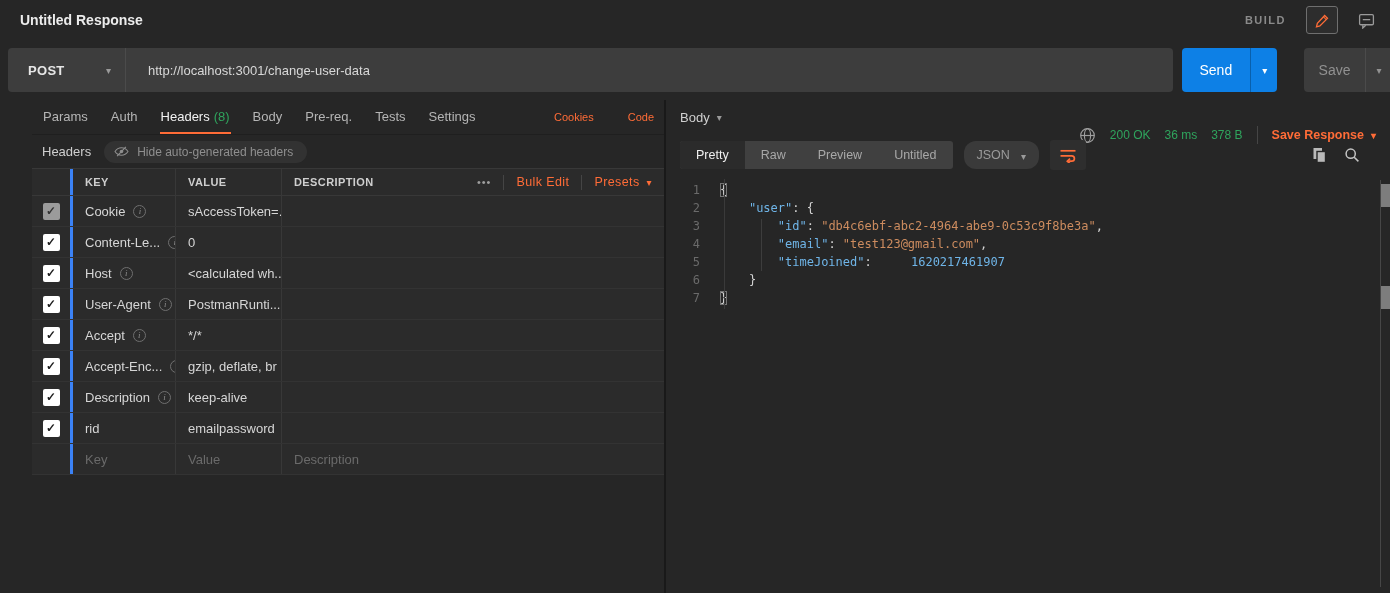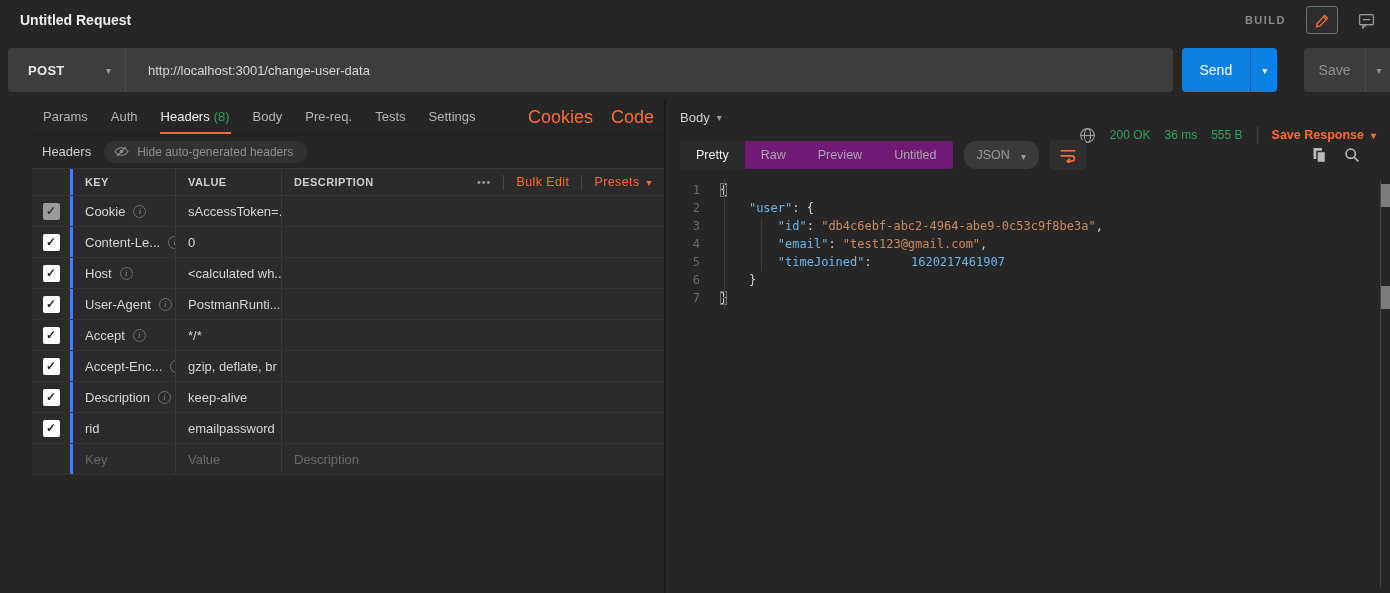--- a/index.html
+++ b/index.html
@@ -41,21 +41,21 @@
   .left-pane { width:664px; flex:none; display:flex; flex-direction:column;padding-left:32px; }
   .divider { width:2px; background:#191919; flex:none; }
   .right-pane { flex:1; position:relative; display:flex; flex-direction:column; }
   
   .tabs-row { height:35px; display:flex; align-items:stretch; padding:0 10px; border-bottom:1px solid #1f1f1f; }
   .tab { display:flex; align-items:center; gap:4px; padding:0 1px; margin-right:21px;
          color:#b5b5b5; cursor:pointer; border-bottom:2px solid transparent; }
   .tab.active { color:#f2f2f2; border-bottom-color:var(--accent); }
   .tab .badge { color:var(--green); }
   .tab-links { margin-left:auto; display:flex; align-items:center; gap:18px; }
-  .link { color:var(--accent); font-size:18px; cursor:pointer; }
+  .link { color:var(--accent); font-size:11px; cursor:pointer;margin-left:16px; }
   
   .subrow { height:33px; display:flex; align-items:center; gap:13px; padding:0 10px; }
   .sec-title { color:#cfcfcf; }
   .pill { display:flex; align-items:center; gap:8px; background:#323232; border-radius:20px;
           padding:4px 14px 4px 10px; color:#8f8f8f; font-size:12px; cursor:pointer; }
   
   .table { width:100%; }
   .trow, .thead { display:flex; height:31px; background:#2b2b2b; border-bottom:1px solid #333; }
   .thead { height:28px; border-top:1px solid #383838; border-bottom:1px solid #383838; }
   .cell { display:flex; align-items:center; padding-left:12px; overflow:hidden; white-space:nowrap; }
@@ -82,21 +82,21 @@
   .meta-row { height:35px; display:flex; align-items:center; padding:0 14px; }
   .body-sel { display:flex; align-items:center; gap:7px; color:#d0d0d0; cursor:pointer; }
   .meta-right { margin-left:auto; display:flex; align-items:center; gap:14px;margin-top:35px; }
   .green { color:var(--green); font-size:12px; }
   .vdiv2 { width:1px; height:18px; background:#454545; }
   .save-resp { display:flex; align-items:center; gap:7px; color:var(--accent); font-weight:700;
                font-size:12.5px; cursor:pointer; }
   .save-resp .caret { color:var(--accent); }
   
   .toolbar { height:40px; display:flex; align-items:center; gap:11px; padding:0 14px; }
-  .view-group { display:flex; background:#701a75; border-radius:3px; overflow:hidden; }
+  .view-group { display:flex; background:#404040; border-radius:3px; overflow:hidden; }
   .vtab { padding:7px 16px; font-size:12.5px; color:#a8a8a8; cursor:pointer; }
   .vtab.active { background:#2b2b2b; color:#f0f0f0; }
   .json-btn { display:flex; align-items:flex-end; gap:11px; background:#3a3a3a; border-radius:12px;
               padding:7px 13px; font-size:12.5px; color:#9a9a9a; cursor:pointer; }
   .wrap-btn { width:36px; height:30px; background:#2e2e2e; border-radius:3px;
               display:flex; align-items:center; justify-content:center; cursor:pointer; }
   .tb-icons { margin-left:auto; display:flex; align-items:center; gap:17px; padding-right:16px; }
   .tb-icons svg { cursor:pointer; }
   
   .code-area { position:relative; flex:1; padding-top:6px;
@@ -114,21 +114,21 @@
   
   .vscroll { position:absolute; right:0; top:80px; bottom:6px; width:10px; border-left:1px solid #464646; }
   .thumb { position:absolute; right:0; width:9px; height:23px; background:#7d7d7d; }
 </style>
 </head>
 <body>
 
 <div class="app" style="--accent: #ff6c37; --green: #2fa45d; --key-blue: #6fb5e8; --str-orange: #cd8c5f;">
 
   <div class="titlebar">
-    <div class="title">Untitled Request</div>
+    <div class="title">Untitled Response</div>
     <div class="tb-right">
       <span class="build">BUILD</span>
       <button class="icon-btn pencil-btn">
         <svg width="15" height="15" viewBox="0 0 16 16">
           <path d="M10.3 2.7l3 3L5.2 13.8l-3.6 1 .9-3.7z" fill="none" stroke="#ff6c37" stroke-width="1.4"></path>
           <path d="M9 4l3 3" stroke="#ff6c37" stroke-width="1.1"></path>
         </svg>
       </button>
       <button class="icon-btn">
         <svg width="17" height="17" viewBox="0 0 16 16">
@@ -351,21 +351,21 @@
           <span class="caret">▾</span>
         </div>
         <div class="meta-right">
           <svg width="17" height="17" viewBox="0 0 16 16">
             <circle cx="8" cy="8" r="6.4" fill="none" stroke="#9e9e9e" stroke-width="1.1"></circle>
             <ellipse cx="8" cy="8" rx="2.9" ry="6.4" fill="none" stroke="#9e9e9e" stroke-width="1.1"></ellipse>
             <path d="M1.6 8h12.8" stroke="#9e9e9e" stroke-width="1.1"></path>
           </svg>
           <span class="green">200 OK</span>
           <span class="green">36 ms</span>
-          <span class="green">555 B</span>
+          <span class="green">378 B</span>
           <span class="vdiv2"></span>
           <span class="save-resp">
             <span>Save Response</span>
             <span class="caret">▾</span>
           </span>
         </div>
       </div>
 
       <div class="toolbar">
         <div class="view-group" id="view-group">

